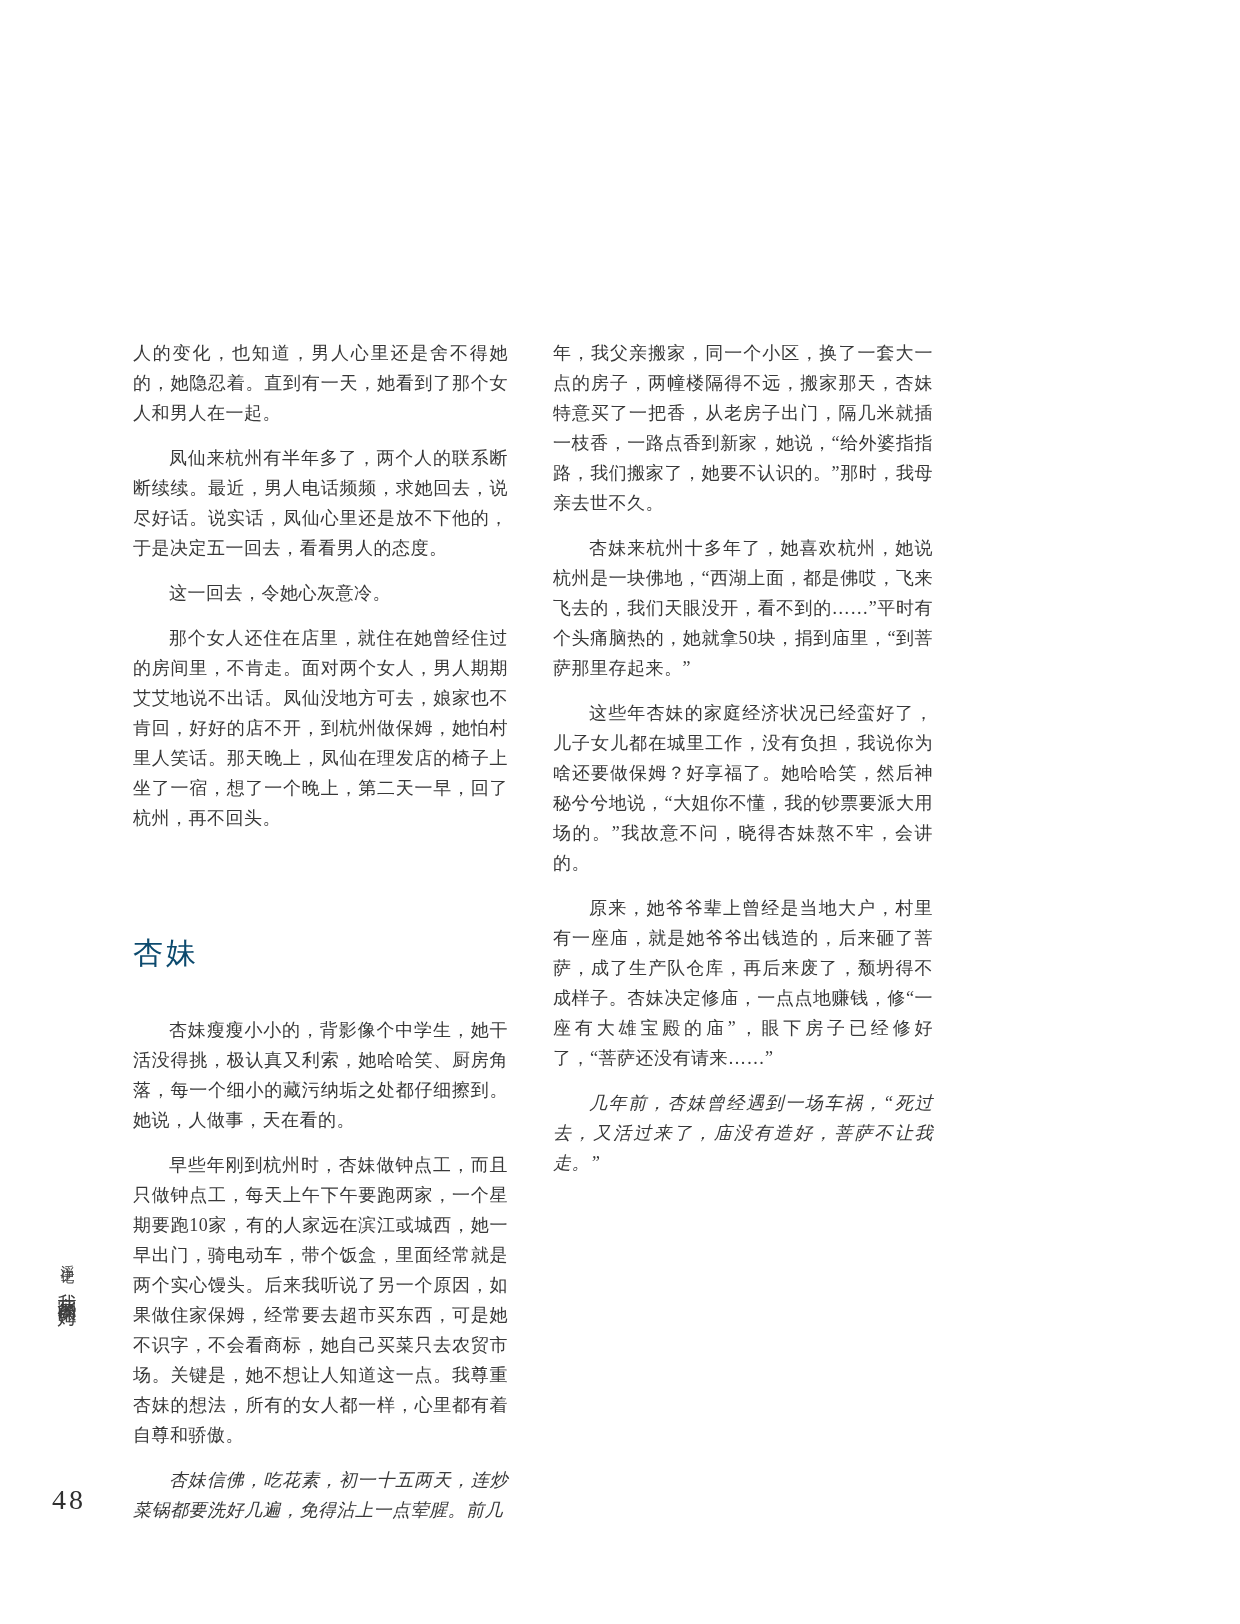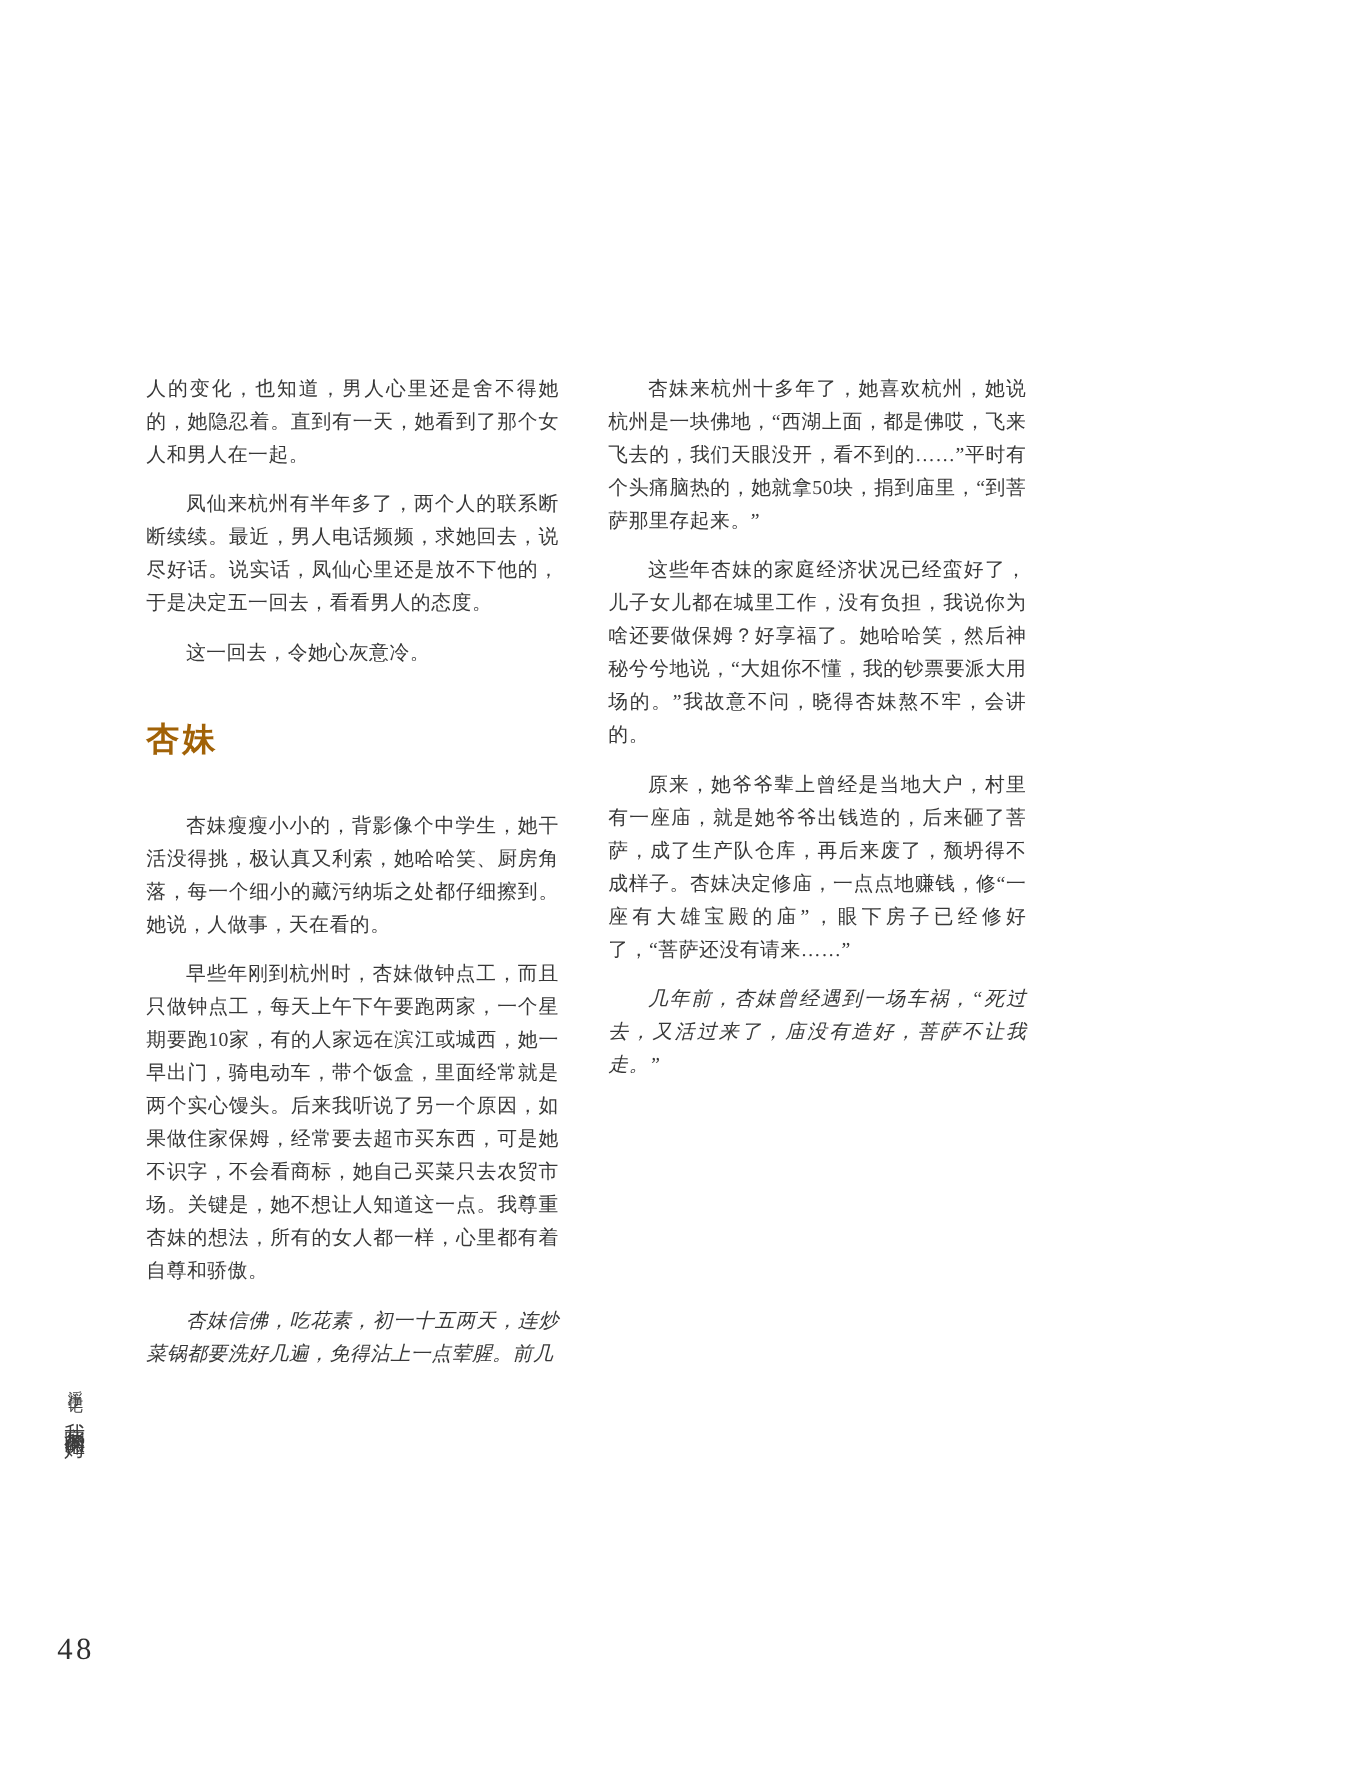--- a/index.html
+++ b/index.html
@@ -27,24 +27,24 @@
   .col-left  { left: 133px; width: 375px; }
   .col-right { left: 553px; width: 380px; }
   .col p {
     margin: 0 0 15px 0;
     text-indent: 2em;
   }
   .col p.cont { text-indent: 0; }
   .col p:last-child { margin-bottom: 0; font-style: italic; }
   .section-heading {
     font-size: 30px;
-    font-weight: bold;
+    font-weight: normal;
     letter-spacing: 3px;
-    color: #a16207;
-    margin: 48px 0 45px 0;
+    color: #0c4a6e;
+    margin: 103px 0 45px 0;
     line-height: 34px;
     text-align: left;
   }
   .folio-sidebar {
     position: absolute;
     left: 58px;
     top: 1253px;
     writing-mode: vertical-rl;
     text-orientation: upright;
     color: #454545;
@@ -82,26 +82,28 @@
   <div class="folio-sidebar">
     <span class="folio-series">浮生记</span><span class="folio-sep">∕</span><span class="folio-title">我家的保姆</span>
   </div>
 
   <div class="page-number">48</div>
 
   <div class="col col-left">
     <p class="cont">人的变化，也知道，男人心里还是舍不得她的，她隐忍着。直到有一天，她看到了那个女人和男人在一起。</p>
     <p>凤仙来杭州有半年多了，两个人的联系断断续续。最近，男人电话频频，求她回去，说尽好话。说实话，凤仙心里还是放不下他的，于是决定五一回去，看看男人的态度。</p>
     <p>这一回去，令她心灰意冷。</p>
+    <p>那个女人还住在店里，就住在她曾经住过的房间里，不肯走。面对两个女人，男人期期艾艾地说不出话。凤仙没地方可去，娘家也不肯回，好好的店不开，到杭州做保姆，她怕村里人笑话。那天晚上，凤仙在理发店的椅子上坐了一宿，想了一个晚上，第二天一早，回了杭州，再不回头。</p>
     <h2 class="section-heading">杏妹</h2>
     <p>杏妹瘦瘦小小的，背影像个中学生，她干活没得挑，极认真又利索，她哈哈笑、厨房角落，每一个细小的藏污纳垢之处都仔细擦到。她说，人做事，天在看的。</p>
     <p>早些年刚到杭州时，杏妹做钟点工，而且只做钟点工，每天上午下午要跑两家，一个星期要跑10家，有的人家远在滨江或城西，她一早出门，骑电动车，带个饭盒，里面经常就是两个实心馒头。后来我听说了另一个原因，如果做住家保姆，经常要去超市买东西，可是她不识字，不会看商标，她自己买菜只去农贸市场。关键是，她不想让人知道这一点。我尊重杏妹的想法，所有的女人都一样，心里都有着自尊和骄傲。</p>
     <p>杏妹信佛，吃花素，初一十五两天，连炒菜锅都要洗好几遍，免得沾上一点荤腥。前几</p>
   </div>
 
   <div class="col col-right">
+    <p class="cont">年，我父亲搬家，同一个小区，换了一套大一点的房子，两幢楼隔得不远，搬家那天，杏妹特意买了一把香，从老房子出门，隔几米就插一枝香，一路点香到新家，她说，“给外婆指指路，我们搬家了，她要不认识的。”那时，我母亲去世不久。</p>
     <p>杏妹来杭州十多年了，她喜欢杭州，她说杭州是一块佛地，“西湖上面，都是佛哎，飞来飞去的，我们天眼没开，看不到的……”平时有个头痛脑热的，她就拿50块，捐到庙里，“到菩萨那里存起来。”</p>
     <p>这些年杏妹的家庭经济状况已经蛮好了，儿子女儿都在城里工作，没有负担，我说你为啥还要做保姆？好享福了。她哈哈笑，然后神秘兮兮地说，“大姐你不懂，我的钞票要派大用场的。”我故意不问，晓得杏妹熬不牢，会讲的。</p>
     <p>原来，她爷爷辈上曾经是当地大户，村里有一座庙，就是她爷爷出钱造的，后来砸了菩萨，成了生产队仓库，再后来废了，颓坍得不成样子。杏妹决定修庙，一点点地赚钱，修“一座有大雄宝殿的庙”，眼下房子已经修好了，“菩萨还没有请来……”</p>
     <p>几年前，杏妹曾经遇到一场车祸，“死过去，又活过来了，庙没有造好，菩萨不让我走。”</p>
   </div>
 
 </div>
 
 </body></html>

